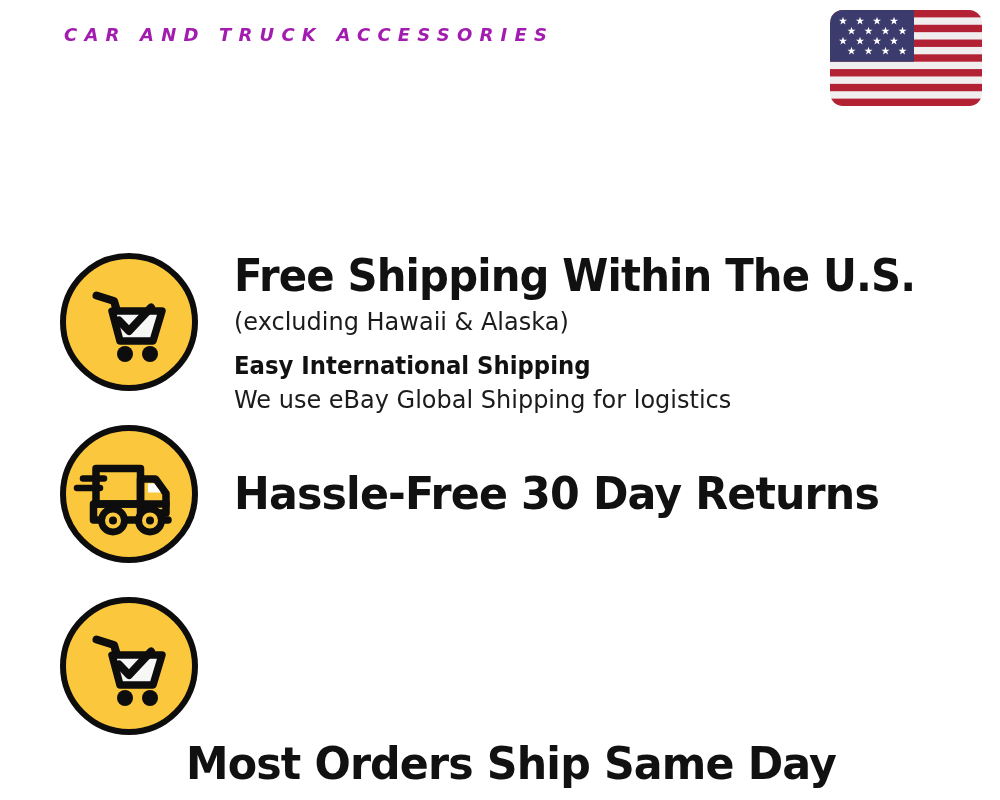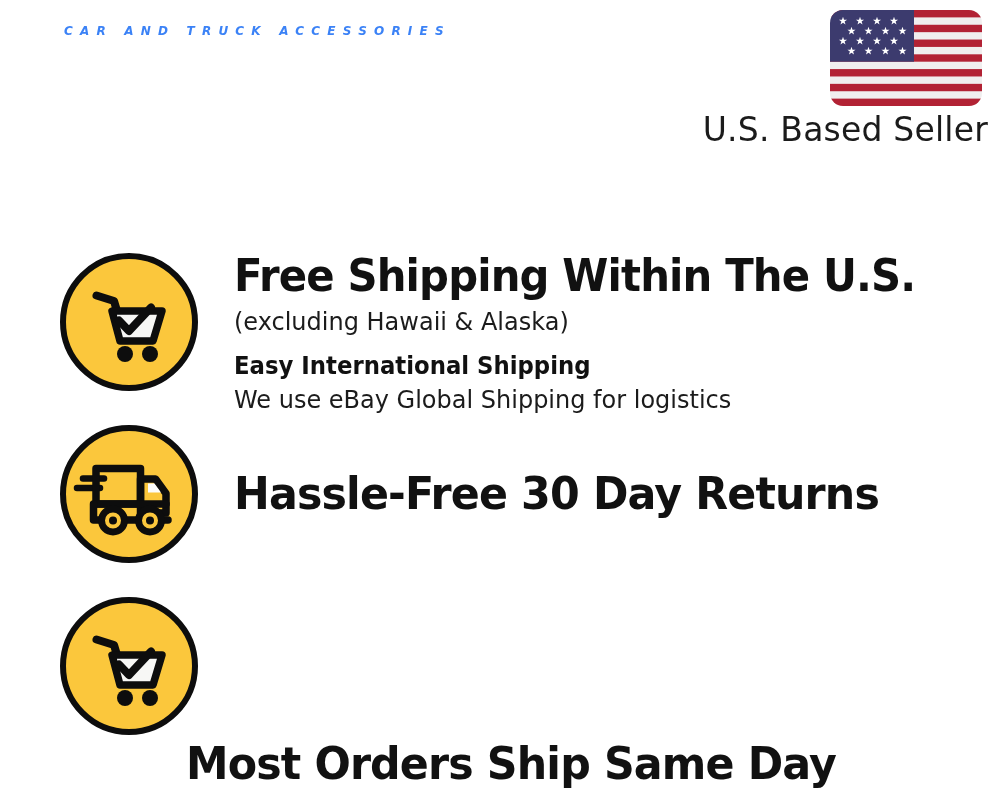--- a/index.html
+++ b/index.html
@@ -22,23 +22,23 @@
     position: absolute;
     left: 22px;
     top: 26px;
     width: 470px;
     height: 90px;
   }
   #brand-tagline {
     font-family: "DejaVu Sans", sans-serif;
     font-weight: 700;
     font-style: italic;
-    font-size: 12px;
+    font-size: 18px;
     letter-spacing: 7.2px;
-    color: #3b82f6;
+    color: #a21caf;
     white-space: nowrap;
     margin-top: -2px;
     padding-left: 42px;
   }
 
   #seller-badge {
     position: absolute;
     right: 10px;
     top: 10px;
     width: 290px;
@@ -178,21 +178,20 @@
       <use href="#starShape" x="13" y="31"></use>
       <use href="#starShape" x="30" y="31"></use>
       <use href="#starShape" x="47" y="31"></use>
       <use href="#starShape" x="64" y="31"></use>
       <use href="#starShape" x="21.5" y="41"></use>
       <use href="#starShape" x="38.5" y="41"></use>
       <use href="#starShape" x="55.5" y="41"></use>
       <use href="#starShape" x="72.5" y="41"></use>
     </g>
   </svg>
-  <div id="seller-label">U.S. Based Seller</div>
 </div>
 
 <div class="feature-row" id="feature-row-0">
   <svg class="feature-icon-badge" viewBox="0 0 146 146" xmlns="http://www.w3.org/2000/svg">
     <circle cx="73" cy="73" r="66" fill="#fbc73c" stroke="#0d0d0d" stroke-width="6"></circle>
     <path d="M40.5 46.5 L58 52 L64 72" fill="none" stroke="#0d0d0d" stroke-width="8" stroke-linecap="round" stroke-linejoin="round"></path>
     <path d="M56.5 62 L104 62 L96.5 90 L64.5 90 Z" fill="#f7f7f5"></path>
     <path d="M56 62 L106 62 L97 92 L64 92 Z" fill="none" stroke="#0d0d0d" stroke-width="7.5" stroke-linejoin="round"></path>
     <path d="M63 71.5 L73 82 L95 58.5" fill="none" stroke="#0d0d0d" stroke-width="8" stroke-linecap="round" stroke-linejoin="round"></path>
     <circle cx="69" cy="105" r="8" fill="#0d0d0d"></circle>

